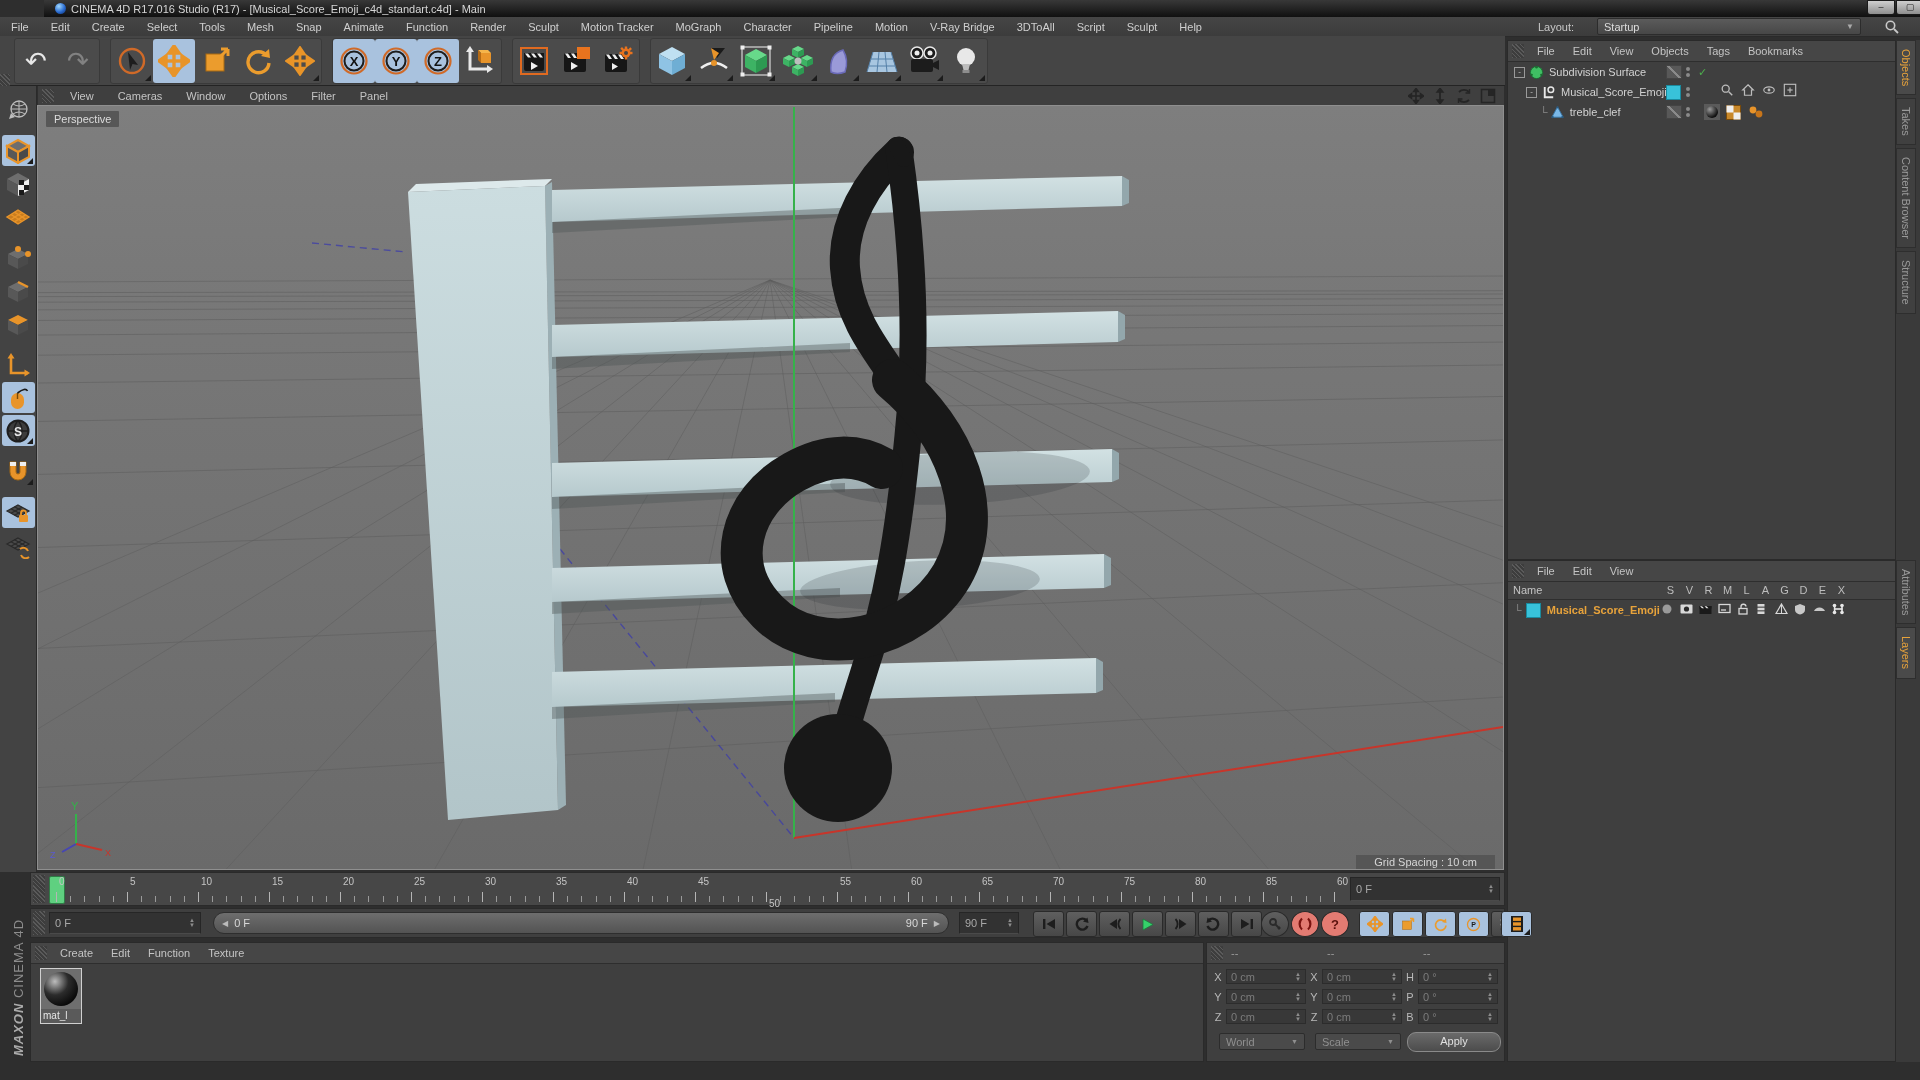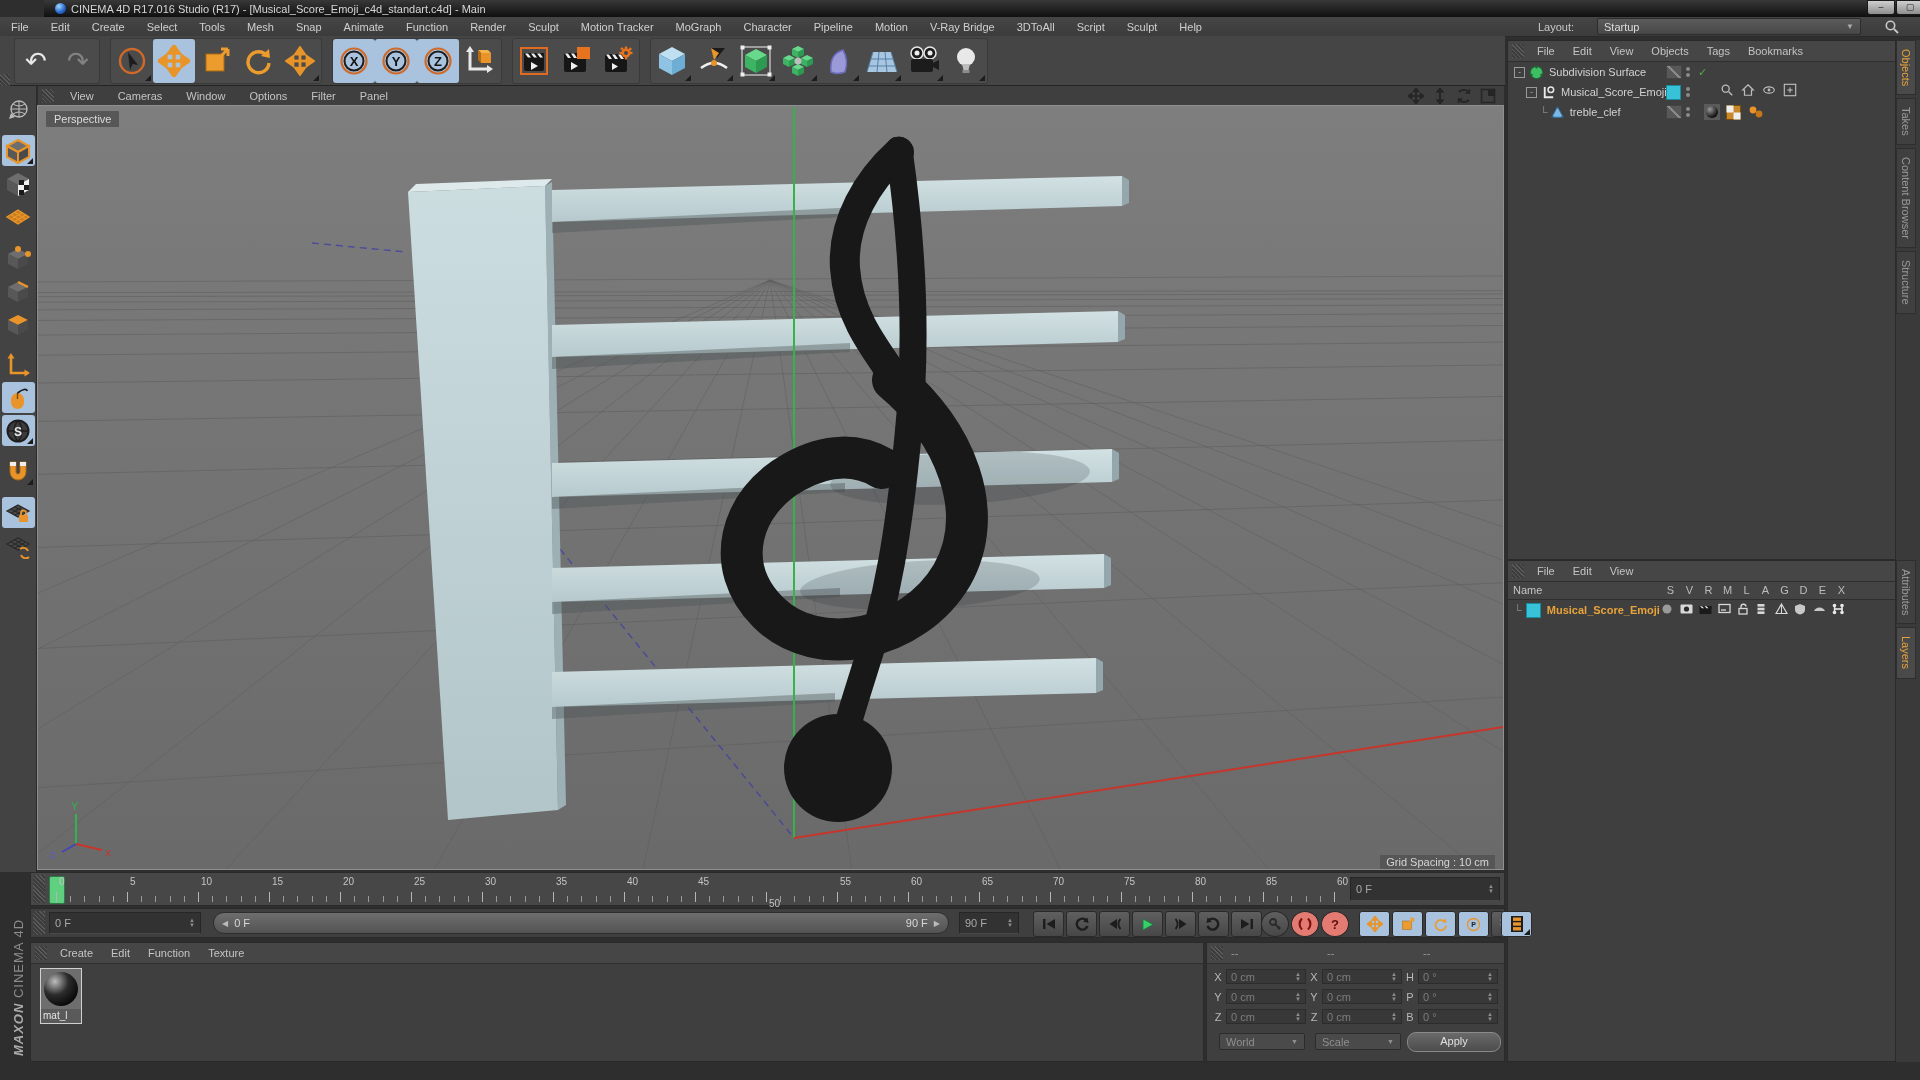--- a/index.html
+++ b/index.html
@@ -38,21 +38,21 @@
   .pbtn.blue{background:#a9c2de;}
   .psep{height:6px;}
   
   #vpmenu{left:38px;top:86px;width:1466px;height:20px;background:#3f3f3f;border-bottom:1px solid #2b2b2b;
           display:flex;align-items:center;}
   #vpmenu .mi{padding:0 12px;color:#c4c4c4;}
   #vpnav{position:absolute;right:8px;top:2px;display:flex;gap:8px;}
   .vpnavico{width:16px;height:16px;}
   #scene{left:38px;top:106px;width:1465px;height:763px;outline:1px solid #8f8f8f;}
   #vplabel{left:46px;top:111px;background:#575757;padding:2px 8px;color:#dcdcdc;border-radius:1px;}
-  #gridspacing{right:425px;top:855px;color:#d6d6d6;background:rgba(70,70,70,.55);padding:1px 6px;}
+  #gridspacing{right:425px;top:855px;color:#d6d6d6;background:rgba(70,70,70,.55);padding:1px 18px;}
   
   #ompanel{left:1507px;top:40px;width:389px;height:520px;background:#3f3f3f;border:1px solid #2a2a2a;box-sizing:border-box;}
   .pmenu{height:20px;background:#464646;border-bottom:1px solid #2e2e2e;display:flex;align-items:center;}
   .pmenu .mi{padding:0 9px;color:#c4c4c4;}
   .treerow{position:relative;height:20px;display:flex;align-items:center;}
   .expbox{width:9px;height:9px;border:1px solid #9a9a9a;background:#3f3f3f;color:#ccc;font-size:8px;line-height:7px;text-align:center;margin-right:4px;}
   .slashbox{position:absolute;left:158px;width:14px;height:12px;background:#585858;border:1px solid #444;
      background-image:linear-gradient(45deg,transparent 45%,#8a8a8a 45%,#8a8a8a 55%,transparent 55%);}
   .dots2{position:absolute;left:178px;display:flex;flex-direction:column;gap:2px;}
   .dots2 i{width:4px;height:4px;border-radius:50%;background:#8a8a8a;}

